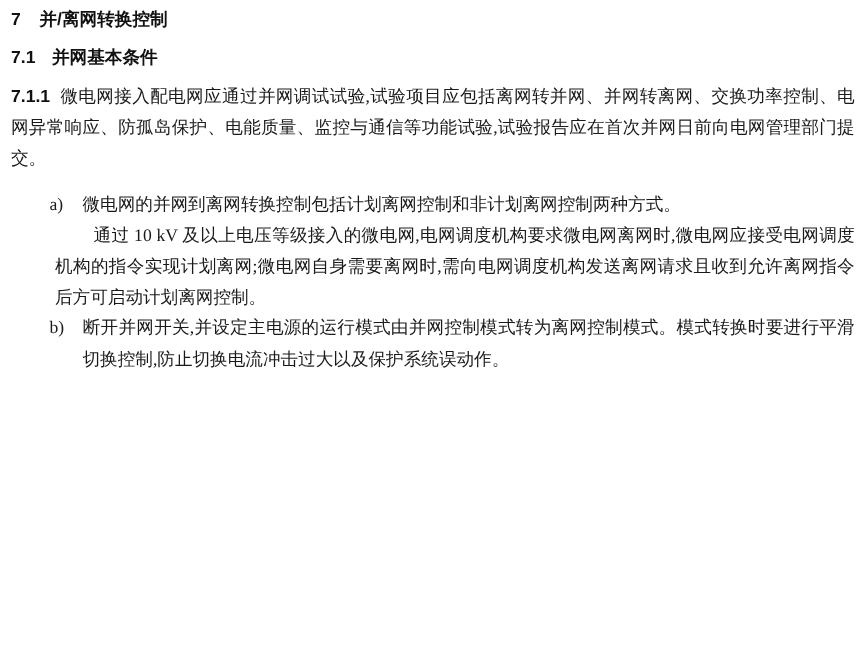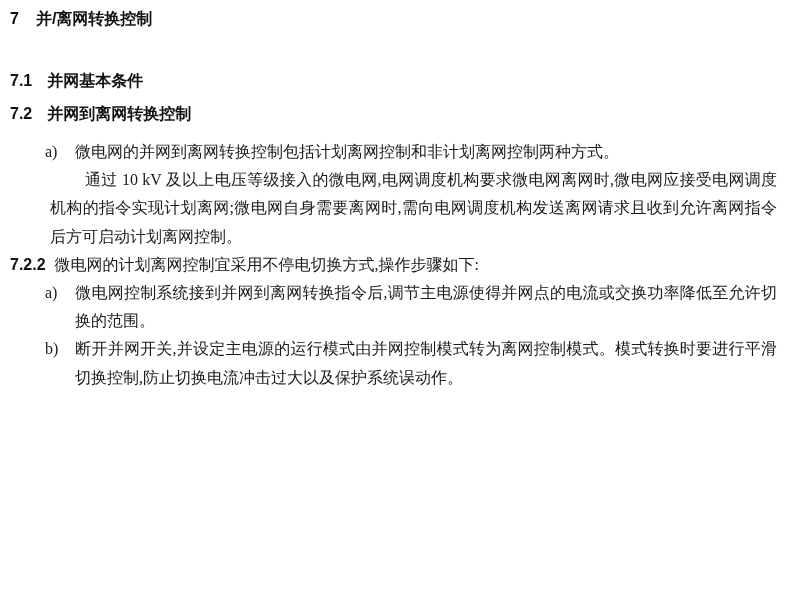--- a/index.html
+++ b/index.html
@@ -19,21 +19,21 @@
     font-family: "Liberation Sans", "DejaVu Sans", sans-serif;
     font-weight: bold;
     font-size: 16px;
     line-height: 22px;
     margin: 0;
     padding: 0;
     color: #111111;
   }
   h1.chapter-heading .num { margin-right: 17px; }
   h2.section-heading .num { margin-right: 15px; }
-  h2.sec-0 { margin-top: 40px; }
+  h2.sec-0 { margin-top: 12px; }
   h2.sec-1 { margin-top: 9px; }
   .blocks-0 { margin-top: 11px; }
   .blocks-1 { margin-top: 13px; }
   .clause, .para, .li {
     margin: 0;
     padding: 0;
     line-height: 28.2px;
     text-align: justify;
     color: #1a1a1a;
   }
@@ -61,29 +61,25 @@
 
   <h1 class="chapter-heading">
     <span class="num">7</span><span>并/离网转换控制</span>
   </h1>
 
   <section>
     <h2 class="section-heading sec-0">
       <span class="num">7.1</span><span>并网基本条件</span>
     </h2>
     <div class="blocks blocks-0">
+        <p class="clause"><span class="num">7.1.1</span><span>微电网接入配电网应通过并网调试试验,试验项目应包括离网转并网、并网转离网、交换功率控制、电网异常响应、防孤岛保护、电能质量、监控与通信等功能试验,试验报告应在首次并网日前向电网管理部门提交。</span></p>
       </div>
   </section>
 
   <section>
-    <h2 class="section-heading sec-1">
-      <span class="num">7.2</span><span>并网到离网转换控制</span>
-    </h2>
     <div class="blocks blocks-1">
         <p class="li"><span class="marker">a)</span><span>微电网的并网到离网转换控制包括计划离网控制和非计划离网控制两种方式。</span></p>
         <p class="para"><span>通过 10 kV 及以上电压等级接入的微电网,电网调度机构要求微电网离网时,微电网应接受电网调度机构的指令实现计划离网;微电网自身需要离网时,需向电网调度机构发送离网请求且收到允许离网指令后方可启动计划离网控制。</span></p>
-        <p class="clause"><span class="num">7.2.2</span><span>微电网的计划离网控制宜采用不停电切换方式,操作步骤如下:</span></p>
-        <p class="li"><span class="marker">a)</span><span>微电网控制系统接到并网到离网转换指令后,调节主电源使得并网点的电流或交换功率降低至允许切换的范围。</span></p>
         <p class="li"><span class="marker">b)</span><span>断开并网开关,并设定主电源的运行模式由并网控制模式转为离网控制模式。模式转换时要进行平滑切换控制,防止切换电流冲击过大以及保护系统误动作。</span></p>
       </div>
   </section>
 
 </main>
 
 </body></html>

